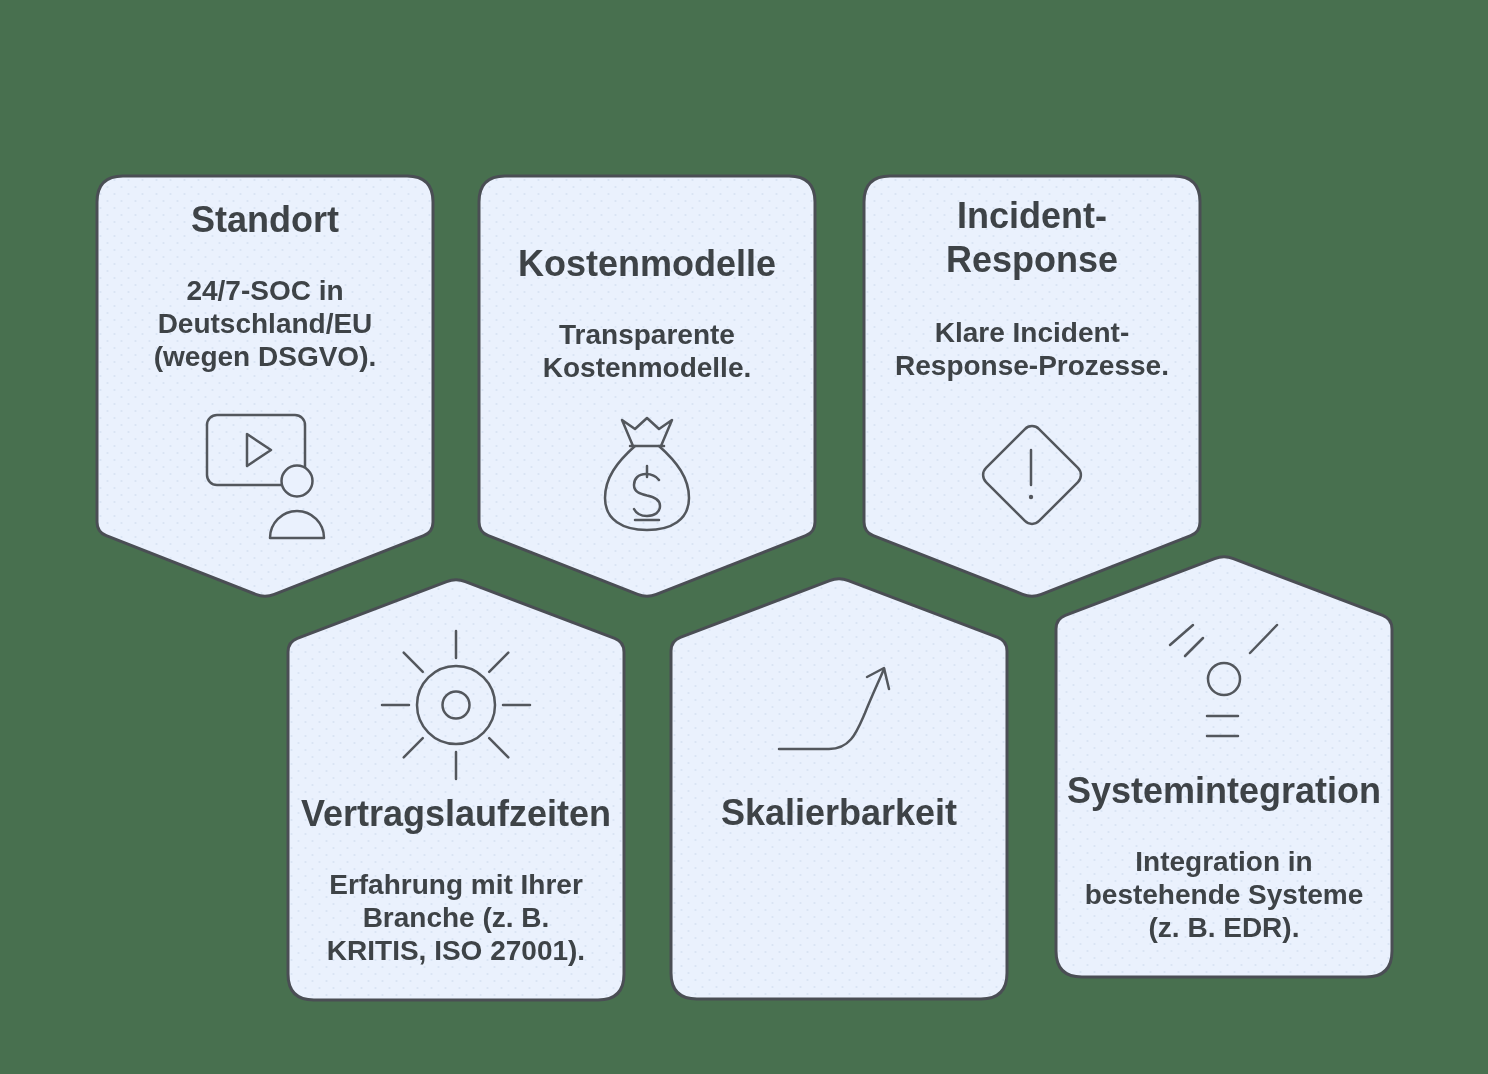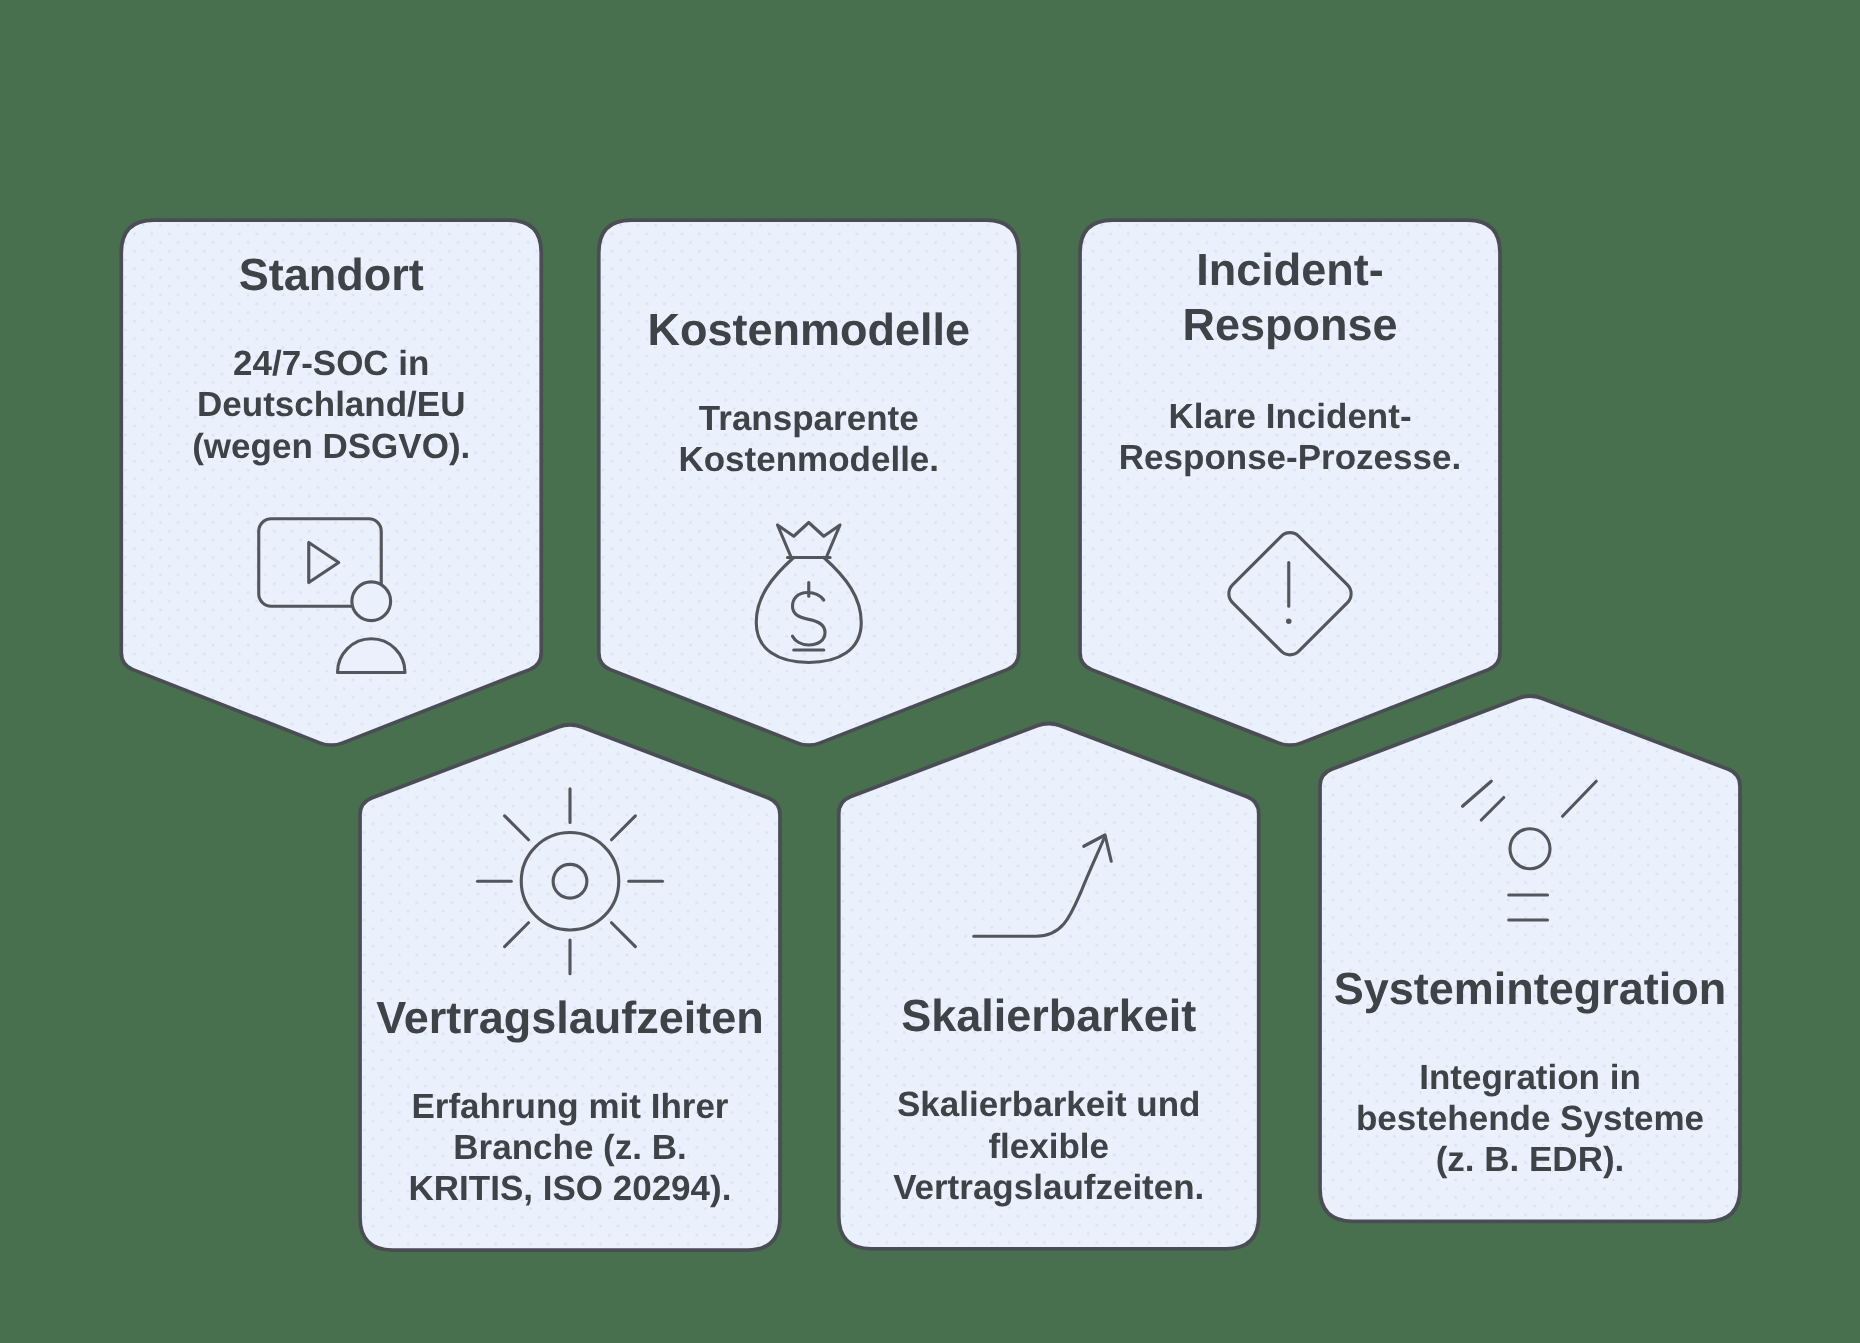--- a/index.html
+++ b/index.html
@@ -153,37 +153,34 @@
         <line x1="122" y1="75" x2="149" y2="75"></line>
         <line x1="108.2" y1="41.8" x2="127.3" y2="22.7"></line>
         <line x1="108.2" y1="108.2" x2="127.3" y2="127.3"></line>
         <line x1="41.8" y1="108.2" x2="22.7" y2="127.3"></line>
         <line x1="41.8" y1="41.8" x2="22.7" y2="22.7"></line>
       </svg>
     </div>
     <div class="title nowrap-title">Vertragslaufzeiten</div>
     <div class="body">Erfahrung mit Ihrer
 Branche (z. B.
-KRITIS, ISO 20294).</div>
+KRITIS, ISO 27001).</div>
   </div>
 
   <div class="card c5" style="left:671px;top:549px">
     <svg class="shape" width="336" height="422">
       <path d="M 177.3,3.6 L 326.7,60.4 Q 336,64 336,74 V 396 Q 336,422 310,422 H 26 Q 0,422 0,396 V 74 Q 0,64 9.3,60.4 L 158.7,3.6 Q 168,0 177.3,3.6 Z"></path>
     </svg>
     <div class="icon">
       <svg width="120" height="95" viewBox="0 0 120 95">
         <path d="M 0,90 H 50 C 72,90 78,72 86,54 C 92,39 99,24 105,10"></path>
         <path d="M 88,18 L 105,9 L 110,30"></path>
       </svg>
     </div>
     <div class="title">Skalierbarkeit</div>
-    <div class="body">Skalierbarkeit und
-flexible
-Vertragslaufzeiten.</div>
   </div>
 
   <div class="card c6" style="left:1056px;top:527px">
     <svg class="shape" width="336" height="422">
       <path d="M 177.3,3.6 L 326.7,60.4 Q 336,64 336,74 V 396 Q 336,422 310,422 H 26 Q 0,422 0,396 V 74 Q 0,64 9.3,60.4 L 158.7,3.6 Q 168,0 177.3,3.6 Z"></path>
     </svg>
     <div class="icon">
       <svg width="110" height="115" viewBox="0 0 110 115">
         <line x1="1" y1="22" x2="24" y2="2"></line>
         <line x1="16" y1="33" x2="34" y2="15"></line>

